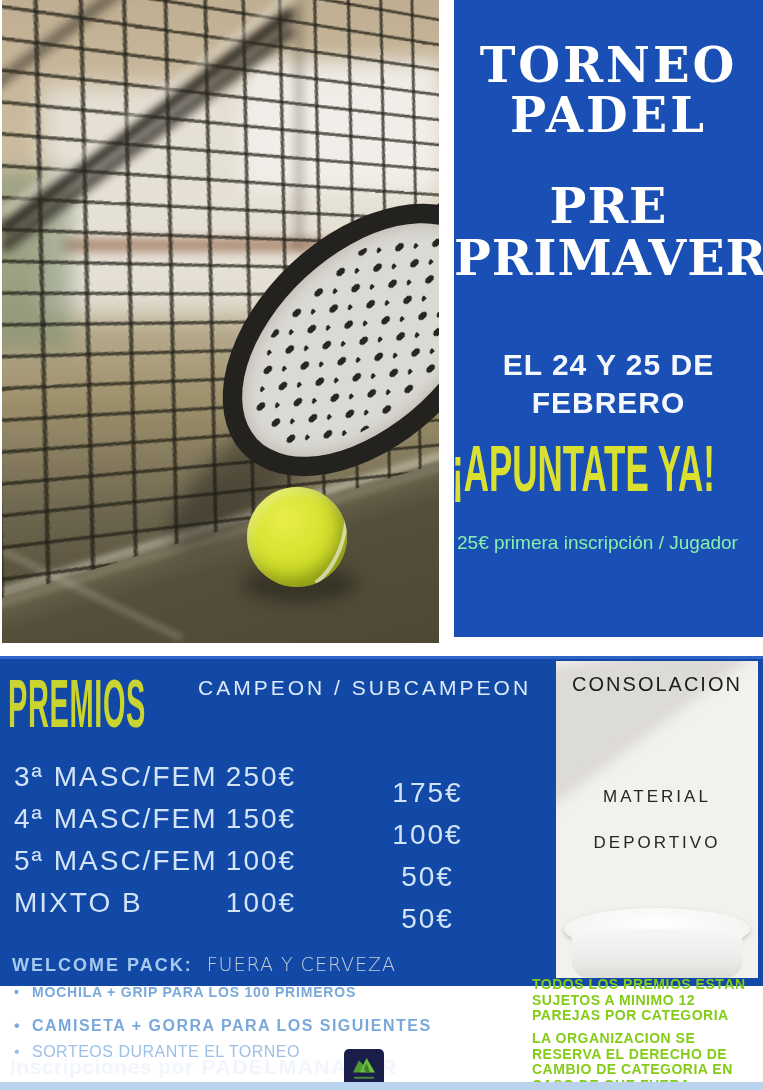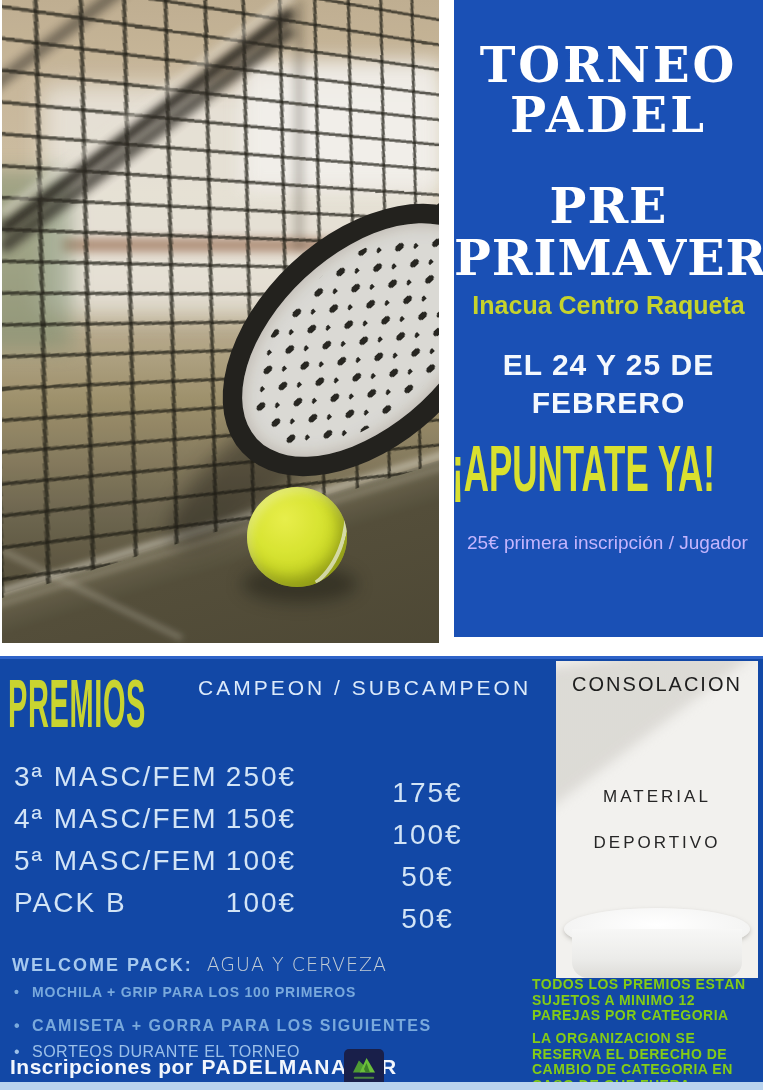--- a/index.html
+++ b/index.html
@@ -81,24 +81,24 @@
   .slab{font-family:"DejaVu Serif", serif; font-weight:bold; text-align:center; white-space:nowrap;}
   .title{position:absolute; left:0; top:40px; width:100%; font-size:48px; line-height:50px; letter-spacing:3px;}
   .edition{position:absolute; left:0; top:180px; width:100%; font-size:49px; line-height:52px; letter-spacing:1px;}
   .venue{position:absolute; left:0; top:291px; width:100%; text-align:center;
     font-weight:bold; font-size:25px; color:#c6d32c; white-space:nowrap;}
   .date{position:absolute; left:0; top:346px; width:100%; text-align:center;
     font-weight:bold; font-size:30px; line-height:38px; letter-spacing:1px; color:#f4f8fd;}
   .cta{position:absolute; left:-2px; top:430px; font-weight:bold; font-size:46px;
     color:#d9e02f; white-space:nowrap; transform:scale(.76,1.42);
     transform-origin:left top; letter-spacing:0;}
-  .price{position:absolute; left:13px; font-size:19px; color:#c4b5fd; white-space:nowrap;}
+  .price{position:absolute; left:3px; font-size:19px; color:#86efac; white-space:nowrap;}
   .price.p1{top:532px;} .price.p2{top:583px;}
   
-  .prizes{position:absolute; left:0; top:656px; width:763px; height:426px;
+  .prizes{position:absolute; left:0; top:656px; width:763px; height:330px;
     background:#1248a6; border-top:3px solid #2e63c8; box-sizing:border-box;}
   .premios{position:absolute; left:8px; top:4px; font-weight:bold; font-size:46px;
     color:#c9d430; white-space:nowrap; transform:scale(.63,1.48);
     transform-origin:left top; letter-spacing:1px;}
   .colhead{position:absolute; left:198px; top:17px; width:314px; text-align:center;
     font-size:21px; letter-spacing:3px; color:#dceafa; white-space:nowrap;}
   .ptable{position:absolute; left:0; top:102px; width:560px;}
   .prow{position:relative; height:42px;}
   .pcat{position:absolute; left:14px; top:0; font-size:28px; letter-spacing:2px; color:#d2e4f6; white-space:nowrap;}
   .pchamp{position:absolute; left:196px; top:0; width:130px; text-align:center;
@@ -184,21 +184,20 @@
 
   <aside class="info">
     <div class="slab title">
       <div>TORNEO</div>
       <div>PADEL</div>
     </div>
     <div class="slab edition">
       <div>PRE</div>
       <div>PRIMAVERA</div>
     </div>
-    <div class="venue">Inacua Centro Raqueta</div>
     <div class="date">
       <div>EL 24 Y 25 DE</div>
       <div>FEBRERO</div>
     </div>
     <div class="cta">¡APUNTATE YA!</div>
     <div class="price p1">25€ primera inscripción / Jugador</div>
   </aside>
 
   <section class="prizes">
     <div class="premios">PREMIOS</div>
@@ -214,28 +213,28 @@
         <span class="pcat">4ª MASC/FEM</span>
         <span class="pchamp">150€</span>
         <span class="prunner">100€</span>
       </div>
       <div class="prow">
         <span class="pcat">5ª MASC/FEM</span>
         <span class="pchamp">100€</span>
         <span class="prunner">50€</span>
       </div>
       <div class="prow">
-        <span class="pcat">PACK B</span>
+        <span class="pcat">MIXTO B</span>
         <span class="pchamp">100€</span>
         <span class="prunner">50€</span>
       </div>
     </div>
 
     <div class="welcome">
-      <span class="wlabel">WELCOME PACK:</span><span class="wvalue">AGUA Y CERVEZA</span>
+      <span class="wlabel">WELCOME PACK:</span><span class="wvalue">FUERA Y CERVEZA</span>
     </div>
 
     <ul class="bullets">
       <li class="b1">MOCHILA + GRIP PARA LOS 100 PRIMEROS</li>
       <li class="b2">CAMISETA + GORRA PARA LOS SIGUIENTES</li>
       <li class="b3">SORTEOS DURANTE EL TORNEO</li>
     </ul>
 
     <div class="registration">
       <span>Inscripciones por</span><span class="brand">PADELMANAGER</span>

